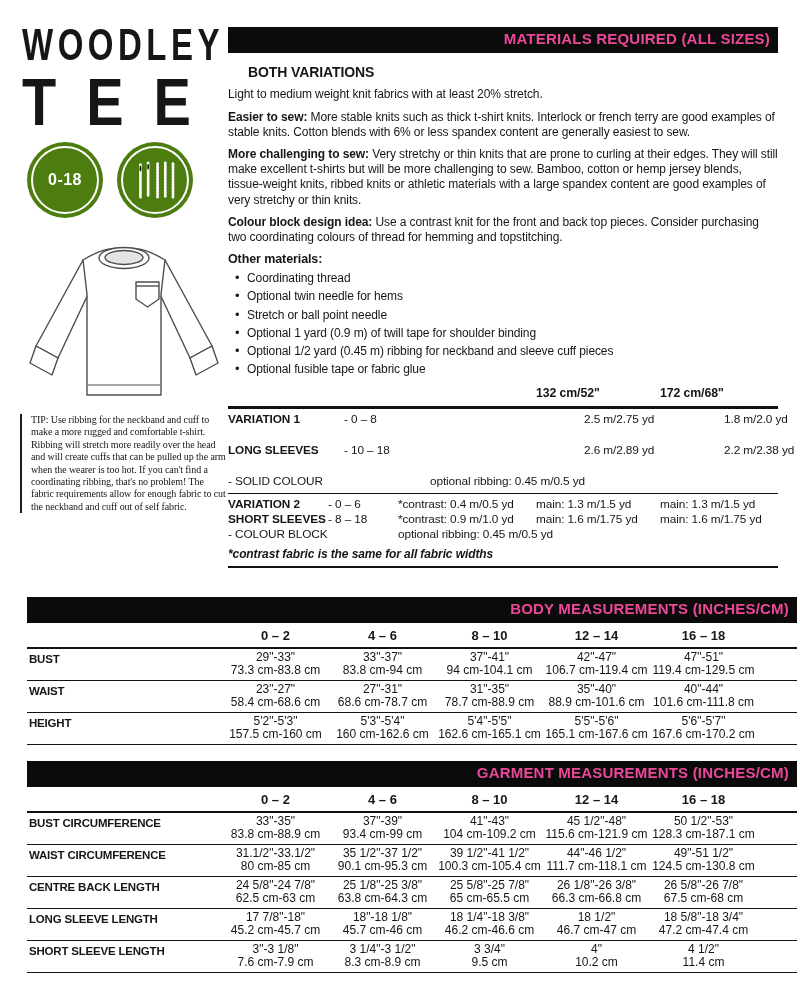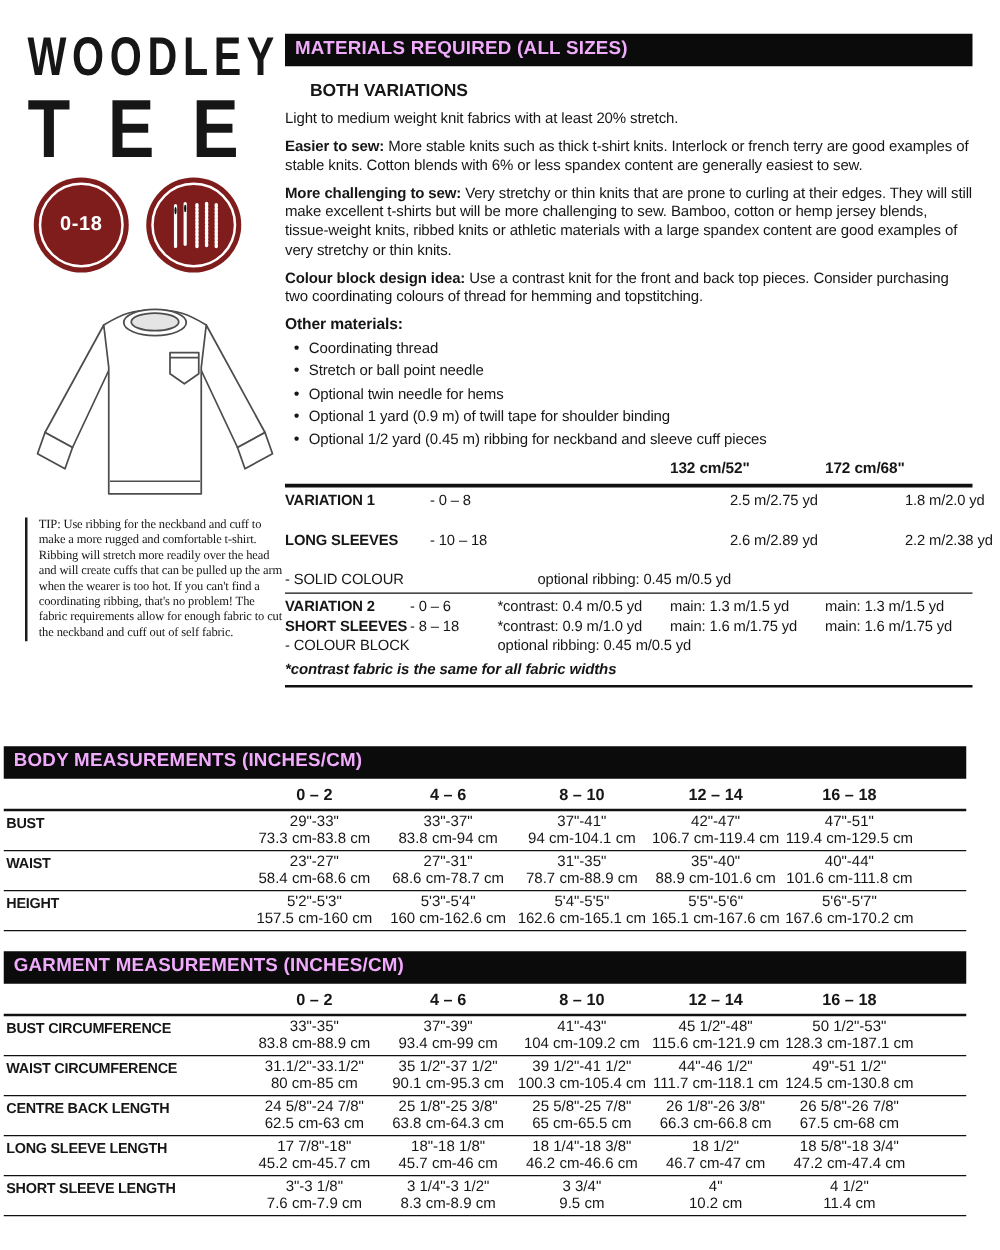--- a/index.html
+++ b/index.html
@@ -3,34 +3,34 @@
 <meta charset="utf-8">
 <style>
   * { margin:0; padding:0; box-sizing:border-box; }
   html,body { background:#ffffff; }
   .page {
     position:relative; width:800px; height:1000px; margin:0 auto;
     background:#ffffff; color:#161616; overflow:hidden;
     font-family:"Liberation Sans", sans-serif;
   }
   .bar {
-    background:#0b0b0b; color:#f0abfc; font-weight:700; font-size:15px;
-    line-height:1.1; letter-spacing:0.2px; padding:4px 8px 5px;
+    background:#0b0b0b; color:#ec4899; font-weight:700; font-size:15px;
+    line-height:1.1; letter-spacing:0.2px; padding:4px 8px 5px;text-align:right;
   }
   
   .left { position:absolute; left:20px; top:20px; width:206px; }
   .wordmark { position:relative; height:122px; }
   .wm1 { position:absolute; left:2px; top:0; font-weight:700; font-size:33px;
          letter-spacing:4.5px; white-space:nowrap;
          transform:scaleY(1.32); transform-origin:0 0; }
   .wm2 { position:absolute; left:2px; top:44px; font-weight:700; font-size:56px;
          letter-spacing:30px; white-space:nowrap;
          transform:scaleY(1.18); transform-origin:0 0; }
   .badges { position:absolute; left:7px; top:122px; display:flex; gap:14px; }
-  .badge { width:76px; height:76px; background:#7f1d1d; border-radius:50%; position:relative; }
+  .badge { width:76px; height:76px; background:#4d7c0f; border-radius:50%; position:relative; }
   .badge-ring { position:absolute; inset:4px; border:2px solid #ffffff; border-radius:50%; }
   .badge-text { position:absolute; inset:0; display:flex; align-items:center; justify-content:center;
                 color:#ffffff; font-weight:700; font-size:16px; letter-spacing:0.5px; }
   .badge svg { position:absolute; left:50%; top:50%; transform:translate(-50%,-50%); }
   .tee { position:absolute; left:8px; top:226px; }
   .tip {
     position:absolute; left:0; top:394px; width:206px;
     font-family:"Liberation Serif", serif; font-size:10px; line-height:1.24;
     letter-spacing:-0.1px; border-left:2px solid #1c1c1c; padding-left:9px;
   }
@@ -51,21 +51,21 @@
            font-weight:700; font-size:12.3px; padding-bottom:4px; }
   .fblock { display:grid; grid-template-columns:100px 70px 138px 124px 118px; padding:3px 0 3px; }
   .fblock.v1 { border-top:3px solid #111;gap:16px; }
   .fblock.v2 { border-top:1.5px solid #111; }
   .fname { font-weight:700; }
   .fspan2 { grid-column:1 / 3; font-weight:400; }
   .fspan3 { grid-column:3 / 6; }
   .ffoot { font-weight:700; font-style:italic; padding:1px 0 4px;
            border-bottom:2.5px solid #111; font-size:12px; }
   
-  .msection { position:absolute; left:3px; width:770px; }
+  .msection { position:absolute; left:27px; width:770px; }
   .msection .bar { font-size:15px; }
   .mhead { display:grid; grid-template-columns:195px repeat(5,107px);
            font-weight:700; font-size:13px; padding:5px 0 4px; }
   .mhead div { text-align:center; }
   .mtable { border-bottom:1px solid #111; }
   .mrow { display:grid; grid-template-columns:195px repeat(5,107px);
           padding:2px 0 2px; border-top:1px solid #111; }
   .mrow.first { border-top:2.5px solid #111; }
   .rlabel { font-weight:700; font-size:11.5px; letter-spacing:-0.2px; padding:2px 0 0 2px; }
   .mcell { text-align:center; font-size:12px; line-height:1.13; }
@@ -138,24 +138,25 @@
 
     <p class="para"><b>Easier to sew:</b><span> More stable knits such as thick t-shirt knits. Interlock or french terry are good examples of stable knits. Cotton blends with 6% or less spandex content are generally easiest to sew.</span></p>
 
     <p class="para"><b>More challenging to sew:</b><span> Very stretchy or thin knits that are prone to curling at their edges. They will still make excellent t-shirts but will be more challenging to sew. Bamboo, cotton or hemp jersey blends, tissue-weight knits, ribbed knits or athletic materials with a large spandex content are good examples of very stretchy or thin knits.</span></p>
 
     <p class="para"><b>Colour block design idea:</b><span> Use a contrast knit for the front and back top pieces. Consider purchasing two coordinating colours of thread for hemming and topstitching.</span></p>
 
     <div class="other-title">Other materials:</div>
     <ul class="mat-list">
       <li>Coordinating thread</li>
+      <li>Optional twin needle for hems</li>
       <li>Stretch or ball point needle</li>
-      <li>Optional twin needle for hems</li>
       <li>Optional 1 yard (0.9 m) of twill tape for shoulder binding</li>
       <li>Optional 1/2 yard (0.45 m) ribbing for neckband and sleeve cuff pieces</li>
+      <li>Optional fusible tape or fabric glue</li>
     </ul>
 
     <div class="ftable">
       <div class="fhead">
         <div></div>
         <div>132 cm/52"</div>
         <div>172 cm/68"</div>
       </div>
 
       <div class="fblock v1">

